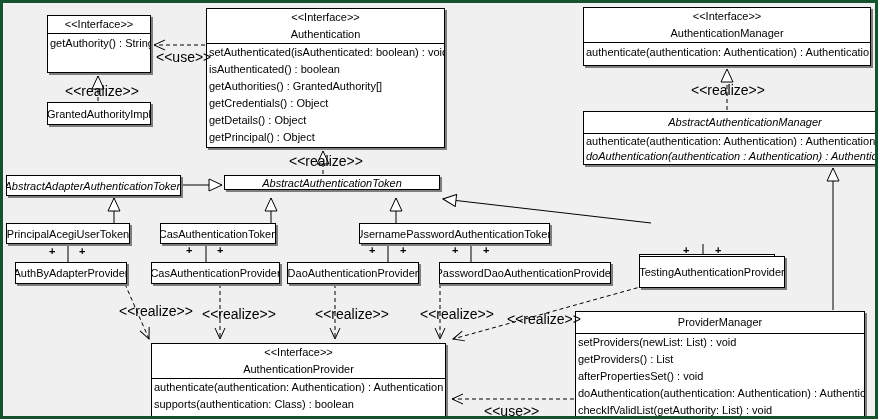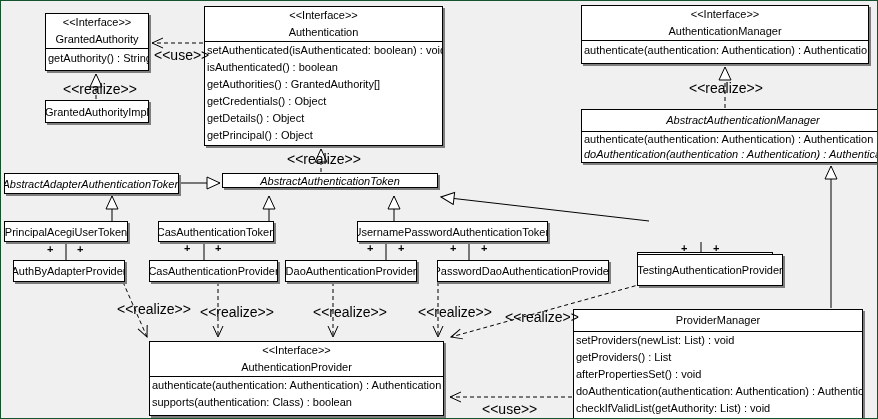--- a/index.html
+++ b/index.html
@@ -1,17 +1,17 @@
 <!DOCTYPE html>
 <html><head>
 <meta charset="utf-8">
 <style>
   html,body{margin:0;padding:0;background:#f0f0f0;}
   #canvas{position:relative;width:878px;height:419px;background:#f0f0f0;overflow:hidden;
-          font-family:"Liberation Sans", sans-serif;font-size:11px;color:#000;border:1px solid #14532d;box-sizing:border-box;}
+          font-family:"Liberation Sans", sans-serif;font-size:11px;color:#000;border:3px solid #14532d;box-sizing:border-box;}
   #wires{position:absolute;left:0;top:0;width:878px;height:419px;}
   .cls{position:absolute;box-sizing:border-box;background:#fff;border:1px solid #000;
        box-shadow:2px 2px 0 #7e7e7e;overflow:hidden;}
   .hd{border-bottom:1px solid #000;text-align:center;white-space:nowrap;overflow:hidden;}
   .hd .ln{height:17px;line-height:17px;}
   .hd.one .ln{height:21px;line-height:21px;}
   .ops .op{height:17px;line-height:17px;padding-left:2px;white-space:nowrap;overflow:hidden;}
   .ops.sm .op{height:15px;line-height:15px;}
   .ops.lg .op{height:19px;line-height:19px;}
   .simple{display:flex;align-items:center;justify-content:center;white-space:nowrap;}
@@ -57,21 +57,20 @@
     <line class="d" x1="217" y1="281" x2="217" y2="336" marker-end="url(#arr)"></line>
     <line class="d" x1="332" y1="281" x2="332" y2="336" marker-end="url(#arr)"></line>
     <line class="d" x1="437" y1="281" x2="437" y2="336" marker-end="url(#arr)"></line>
     <line class="d" x1="648" y1="281" x2="450" y2="336" marker-end="url(#arr)"></line>
     <line class="d" x1="571" y1="396" x2="449" y2="396" marker-end="url(#arr)"></line>
   </svg>
 
   <div class="cls" style="left:44px;top:12px;width:104px;height:58px;">
     <div class="hd">
       <div class="ln">&lt;&lt;Interface&gt;&gt;</div>
-      <div class="ln">GrantedAuthority</div>
     </div>
     <div class="ops lg">
       <div class="op">getAuthority() : String</div>
     </div>
   </div>
 
   <div class="cls simple" style="left:44px;top:99px;width:104px;height:23px;">
     <span>GrantedAuthorityImpl</span>
   </div>
 

